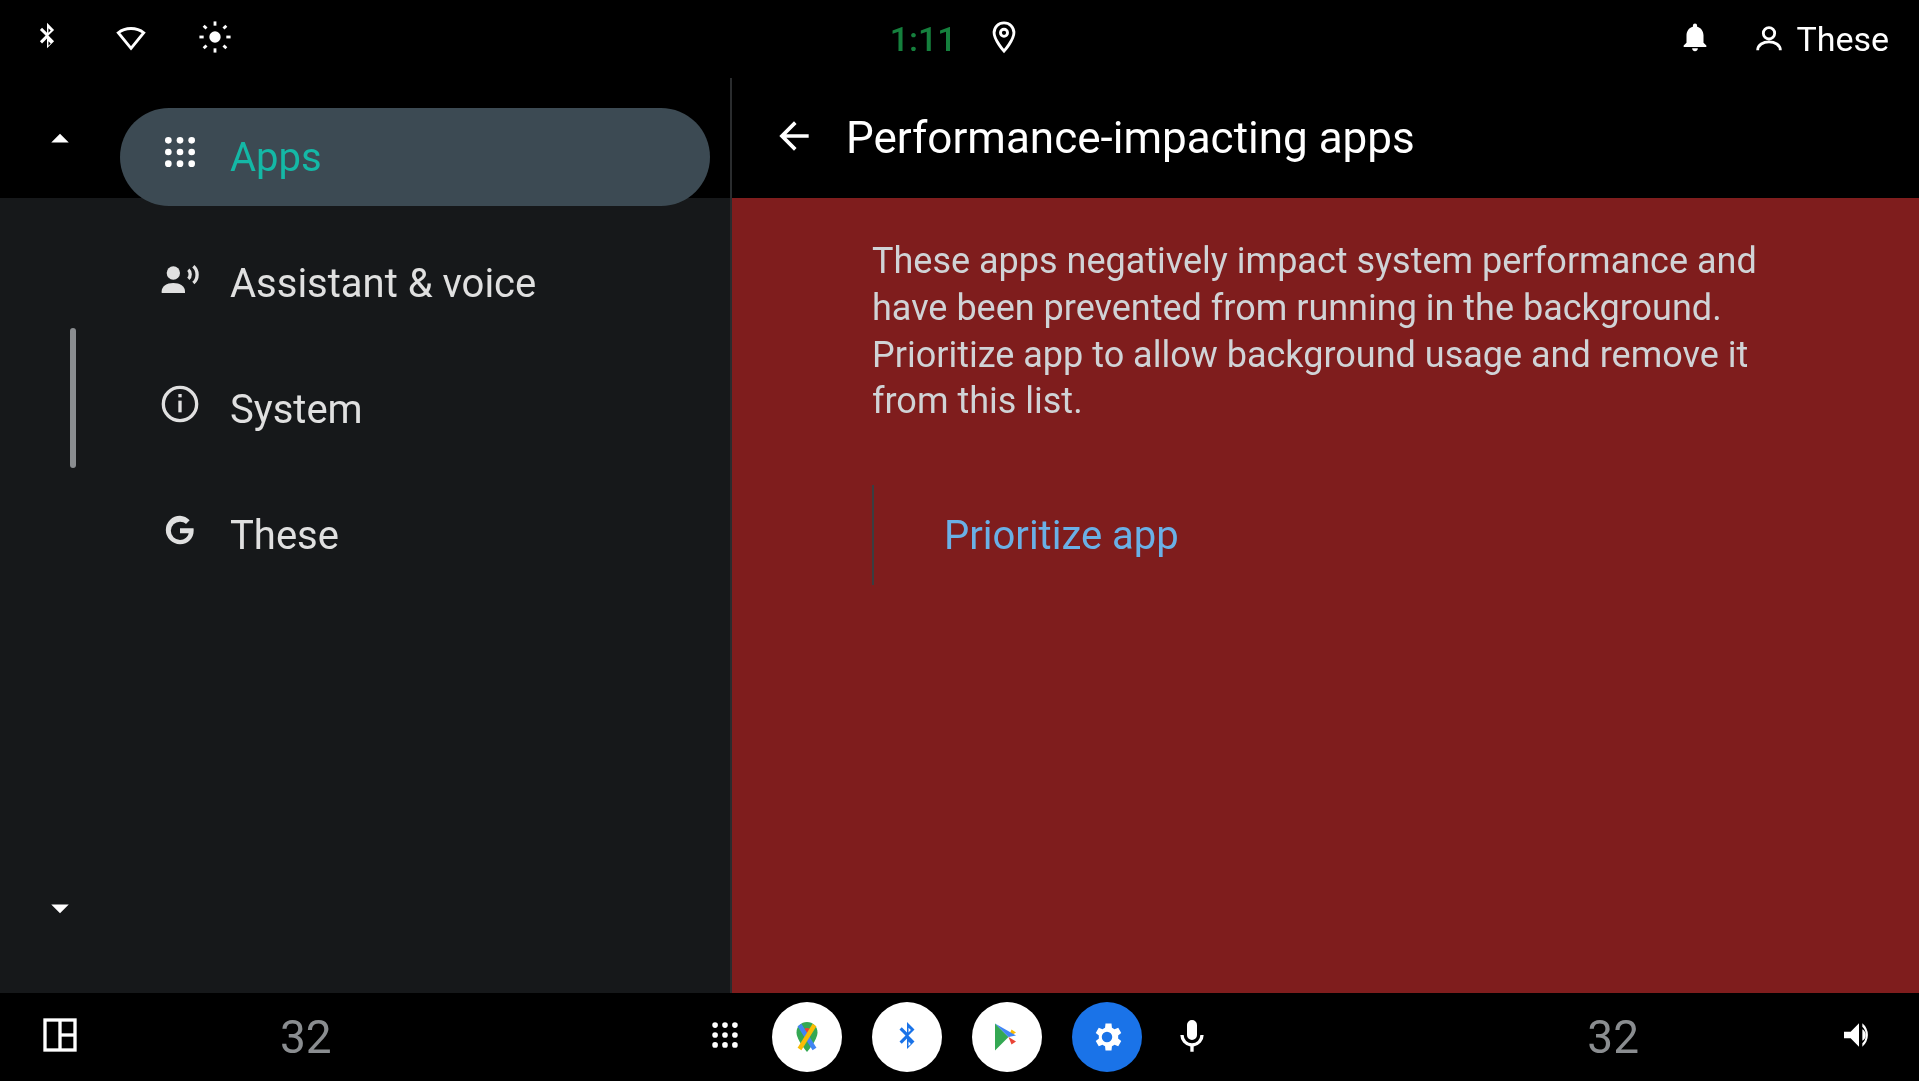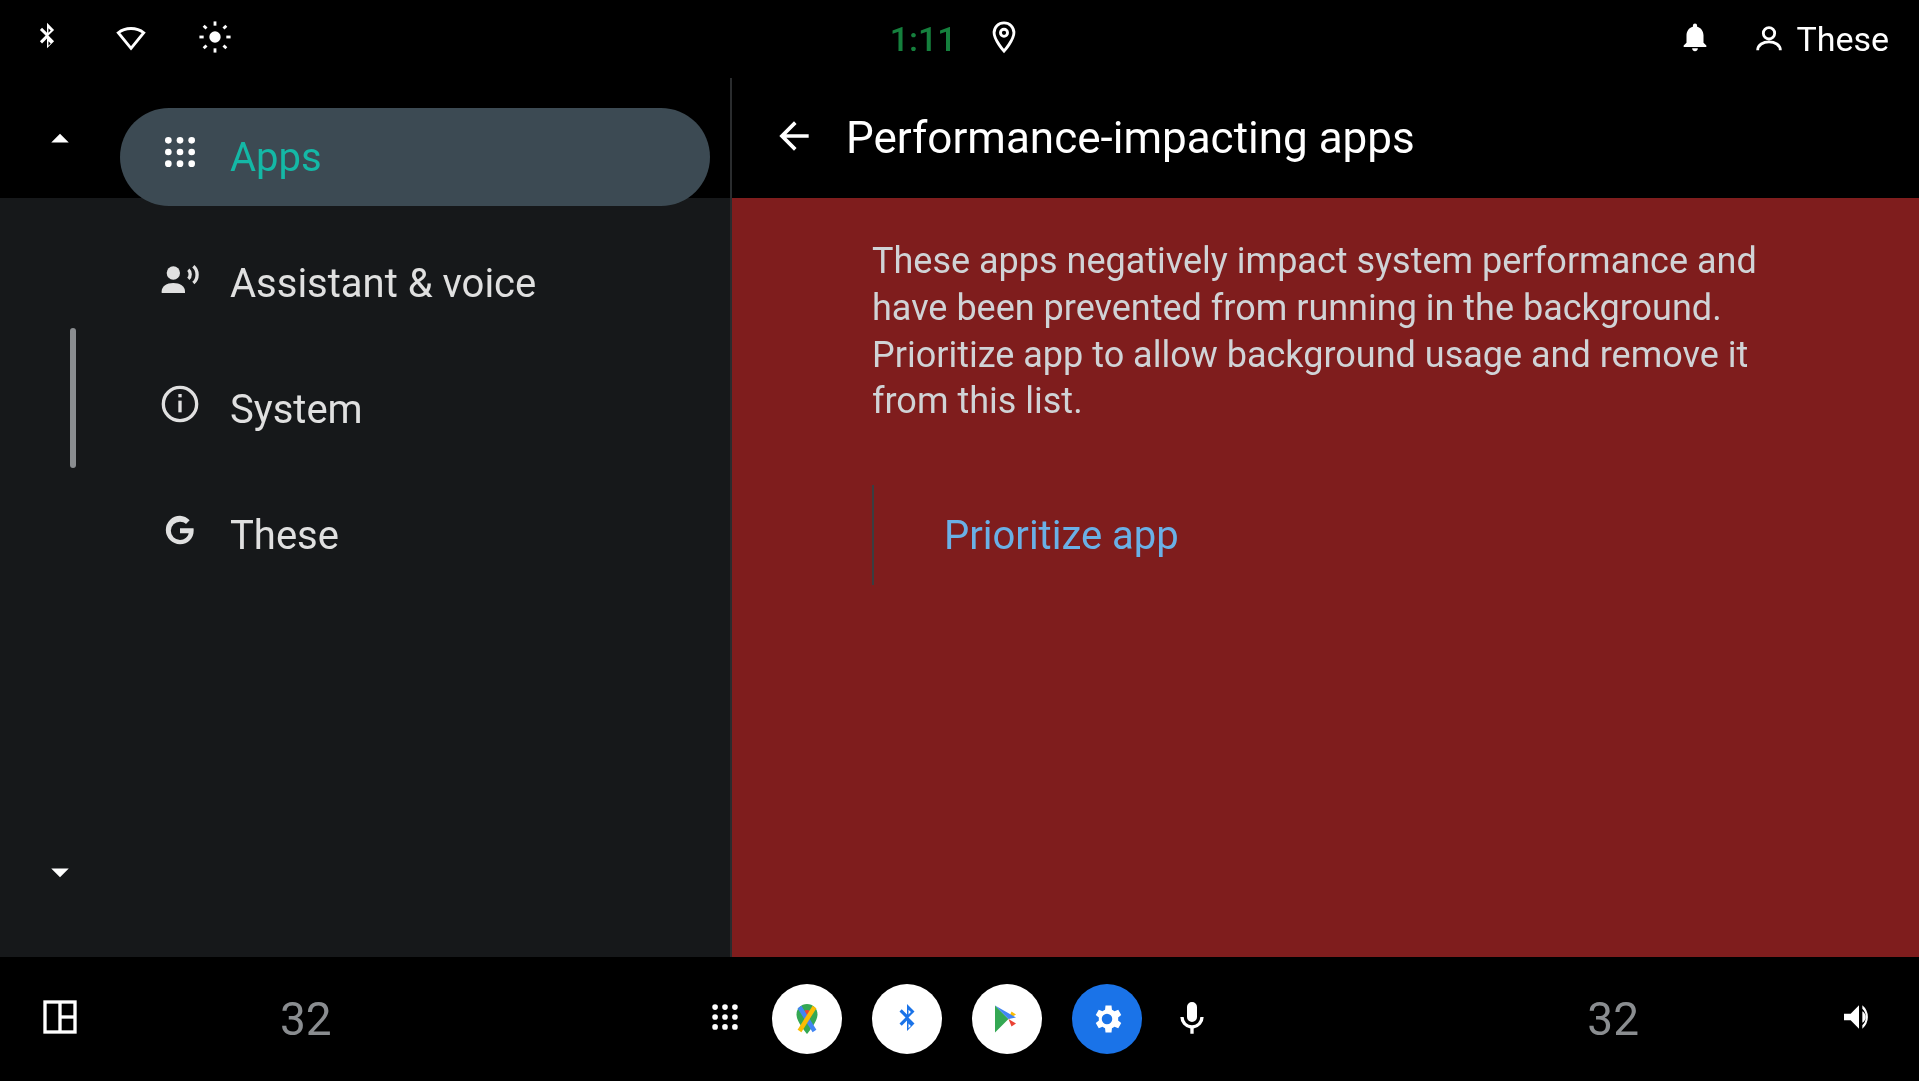--- a/index.html
+++ b/index.html
@@ -175,21 +175,21 @@
 .app-action {
   padding-left: 70px;
   font-size: 40px;
   color: #6ab0e6;
   cursor: pointer;
   text-align: center;
 }
 
 
 .dock {
-  height: 124px;
+  height: 88px;
   background: #000;
   display: flex;
   align-items: center;
   padding: 0 40px;
 }
 .dock .slot { display:flex; align-items:center; }
 .dock-left { width: 400px; gap: 200px; }
 .dock-left .temp { font-size: 46px; color: #8a8d90; }
 .dock-center { flex: 1; display:flex; justify-content:center; gap: 30px; align-items:center; }
 .dock-right { width: 400px; justify-content: flex-end; gap: 200px; }

